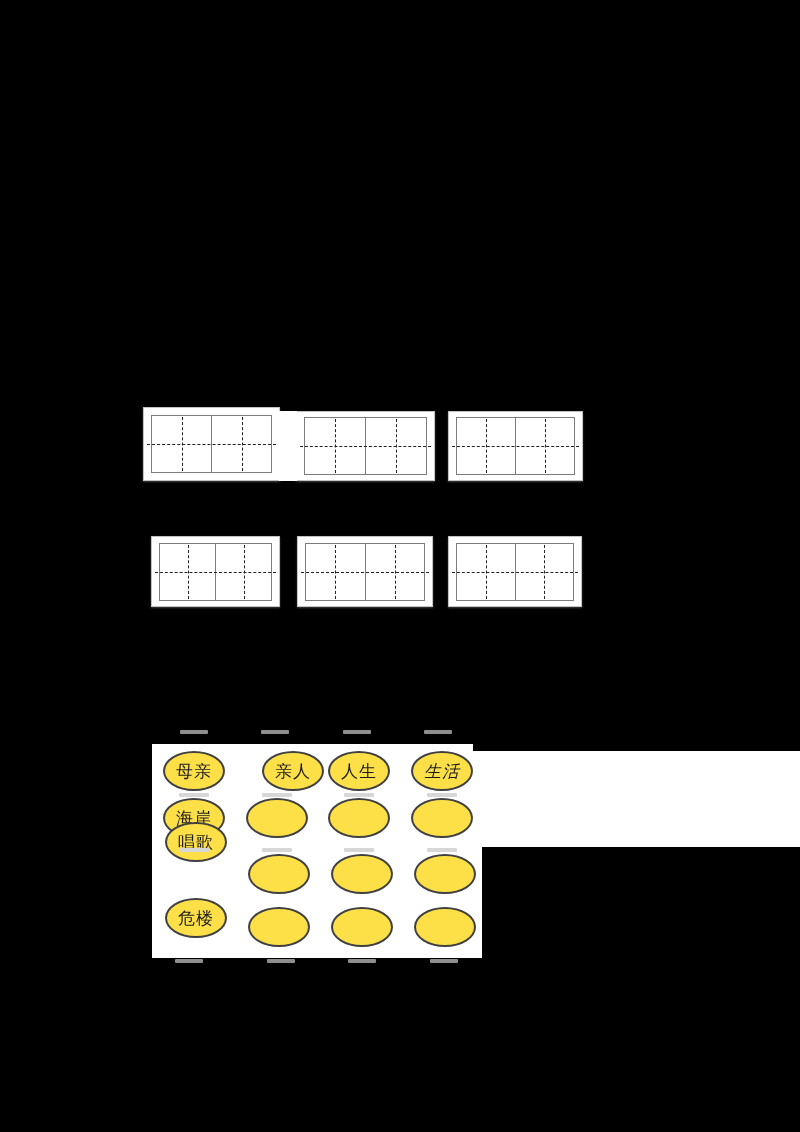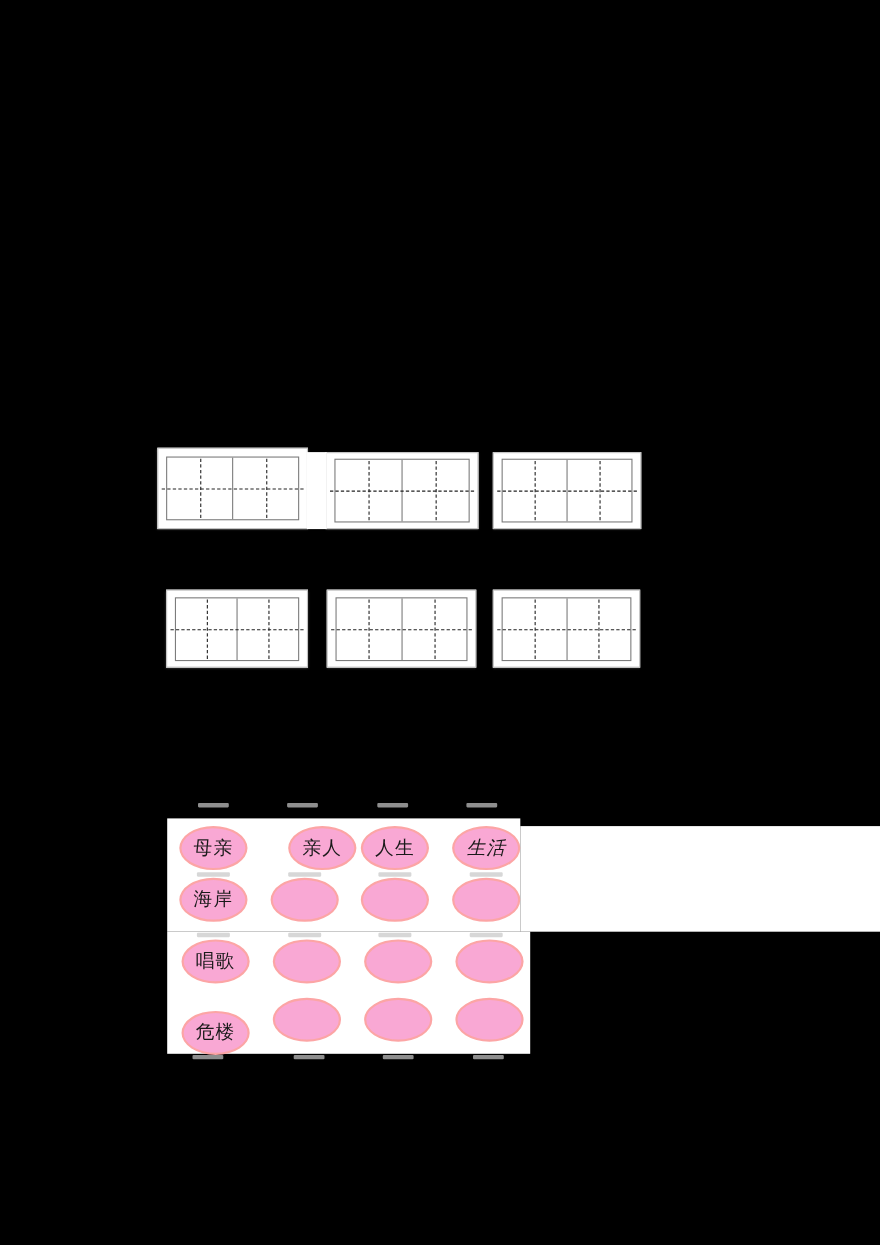--- a/index.html
+++ b/index.html
@@ -41,23 +41,23 @@
     border-top:1.5px dashed #222;
     z-index:2;
   }
   .connector{position:absolute;background:#fff;}
 
   
   .panel{position:absolute;background:#fff;}
   .oval{
     position:absolute;
     width:62px;height:40px;
-    border:2px solid #fca5a5;
+    border:2px solid #404040;
     border-radius:50%;
-    background:#f9a8d4;
+    background:#fde047;
     box-sizing:border-box;
     display:flex;align-items:center;justify-content:center;
     z-index:3;
   }
   .oval span{
     font-size:17px;
     color:#1a1a1a;
     letter-spacing:1px;
     line-height:1;
     white-space:nowrap;
@@ -141,34 +141,34 @@
   <div class="oval" style="left:246px;top:798px;">
       <span></span>
     </div>
   <div class="oval" style="left:328px;top:798px;">
       <span></span>
     </div>
   <div class="oval" style="left:411px;top:798px;">
       <span></span>
     </div>
 
-  <div class="oval" style="left:165px;top:854px;text-align:center;">
+  <div class="oval" style="left:165px;top:822px;text-align:center;">
       <span>唱歌</span>
     </div>
   <div class="oval" style="left:248px;top:854px;">
       <span></span>
     </div>
   <div class="oval" style="left:331px;top:854px;">
       <span></span>
     </div>
   <div class="oval" style="left:414px;top:854px;">
       <span></span>
     </div>
 
-  <div class="oval" style="left:165px;top:919px;">
+  <div class="oval" style="left:165px;top:898px;">
       <span>危楼</span>
     </div>
   <div class="oval" style="left:248px;top:907px;">
       <span></span>
     </div>
   <div class="oval" style="left:331px;top:907px;">
       <span></span>
     </div>
   <div class="oval" style="left:414px;top:907px;">
       <span></span>

